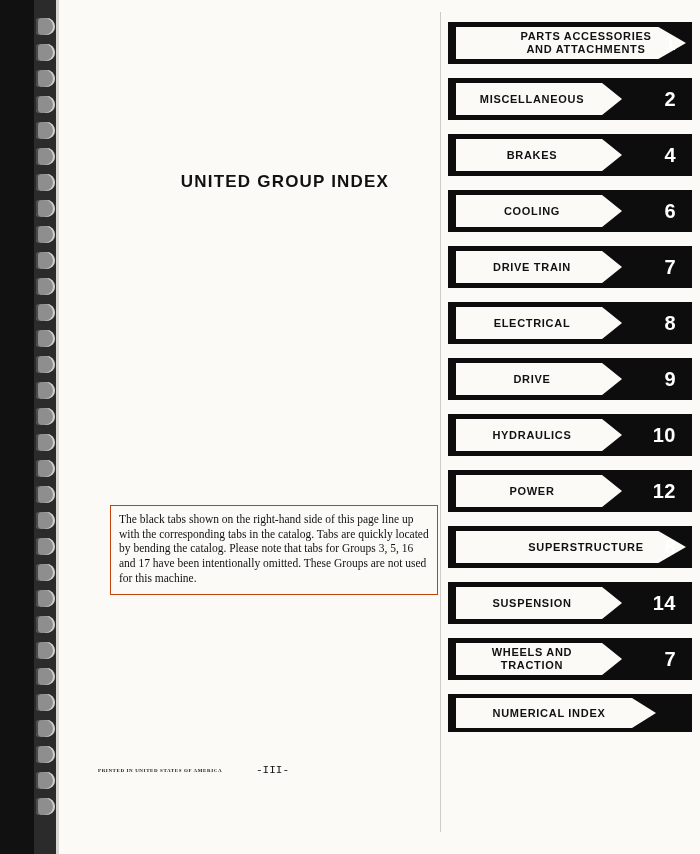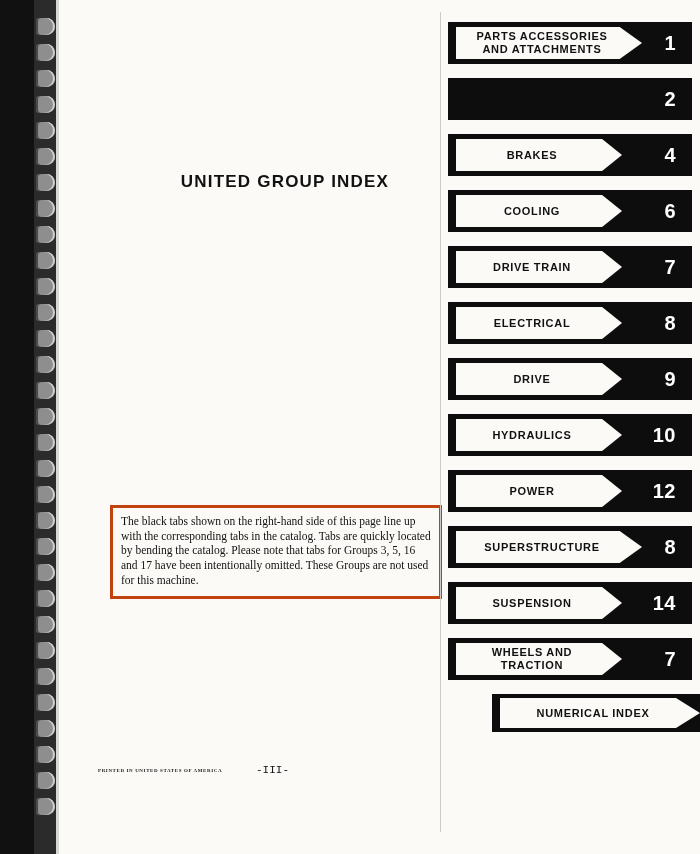--- a/index.html
+++ b/index.html
@@ -73,21 +73,21 @@
     font-family: "Liberation Sans", sans-serif;
   }
 
   
   .note-box {
     position: absolute;
     left: 110px;
     top: 505px;
     width: 310px;
     padding: 6px 8px 8px 8px;
-    border: 3px solid #c2410c;
+    border: 1px solid #c2410c;
     background: #fbfaf7;
     font-family: "Liberation Serif", serif;
     font-size: 11.5px;
     line-height: 1.28;
     color: #111;
   }
 
   
   .footer-printed {
     position: absolute;
@@ -145,20 +145,21 @@
     width: 166px;
     height: 32px;
     background: #fbfaf7;
     clip-path: polygon(0 0, 88% 0, 100% 50%, 88% 100%, 0 100%);
     display: flex;
     align-items: center;
     justify-content: center;
   }
   .tab-plate-wide {
     width: 186px;
+    padding-left: 44px;
   }
   .tab-label {
     font-size: 11px;
     font-weight: bold;
     letter-spacing: 0.7px;
     color: #111;
     text-align: center;
     line-height: 1.15;
     padding-right: 14px;
     white-space: pre-line;
@@ -176,21 +177,20 @@
     letter-spacing: 0.5px;
   }
   .tab-last .tab-plate {
     width: 200px;
   }
   .tab-last .tab-black {
     height: 38px;
   }
   .tab-last {
     height: 42px;
-    margin-left: 44px;
   }
   .tab-last .tab-plate {
     top: 4px;
     height: 30px;
   }
 </style>
 </head>
 <body>
 
 <div id="page">
@@ -246,20 +246,23 @@
       <div class="tab">
         <div class="tab-black"></div>
         <div class="tab-plate tab-plate-wide">
           <span class="tab-label">PARTS  ACCESSORIES
 AND  ATTACHMENTS</span>
         </div>
         <div class="tab-num">1</div>
       </div>
       <div class="tab">
         <div class="tab-black"></div>
+        <div class="tab-plate">
+          <span class="tab-label">MISCELLANEOUS</span>
+        </div>
         <div class="tab-num">2</div>
       </div>
       <div class="tab">
         <div class="tab-black"></div>
         <div class="tab-plate">
           <span class="tab-label">BRAKES</span>
         </div>
         <div class="tab-num">4</div>
       </div>
       <div class="tab">

